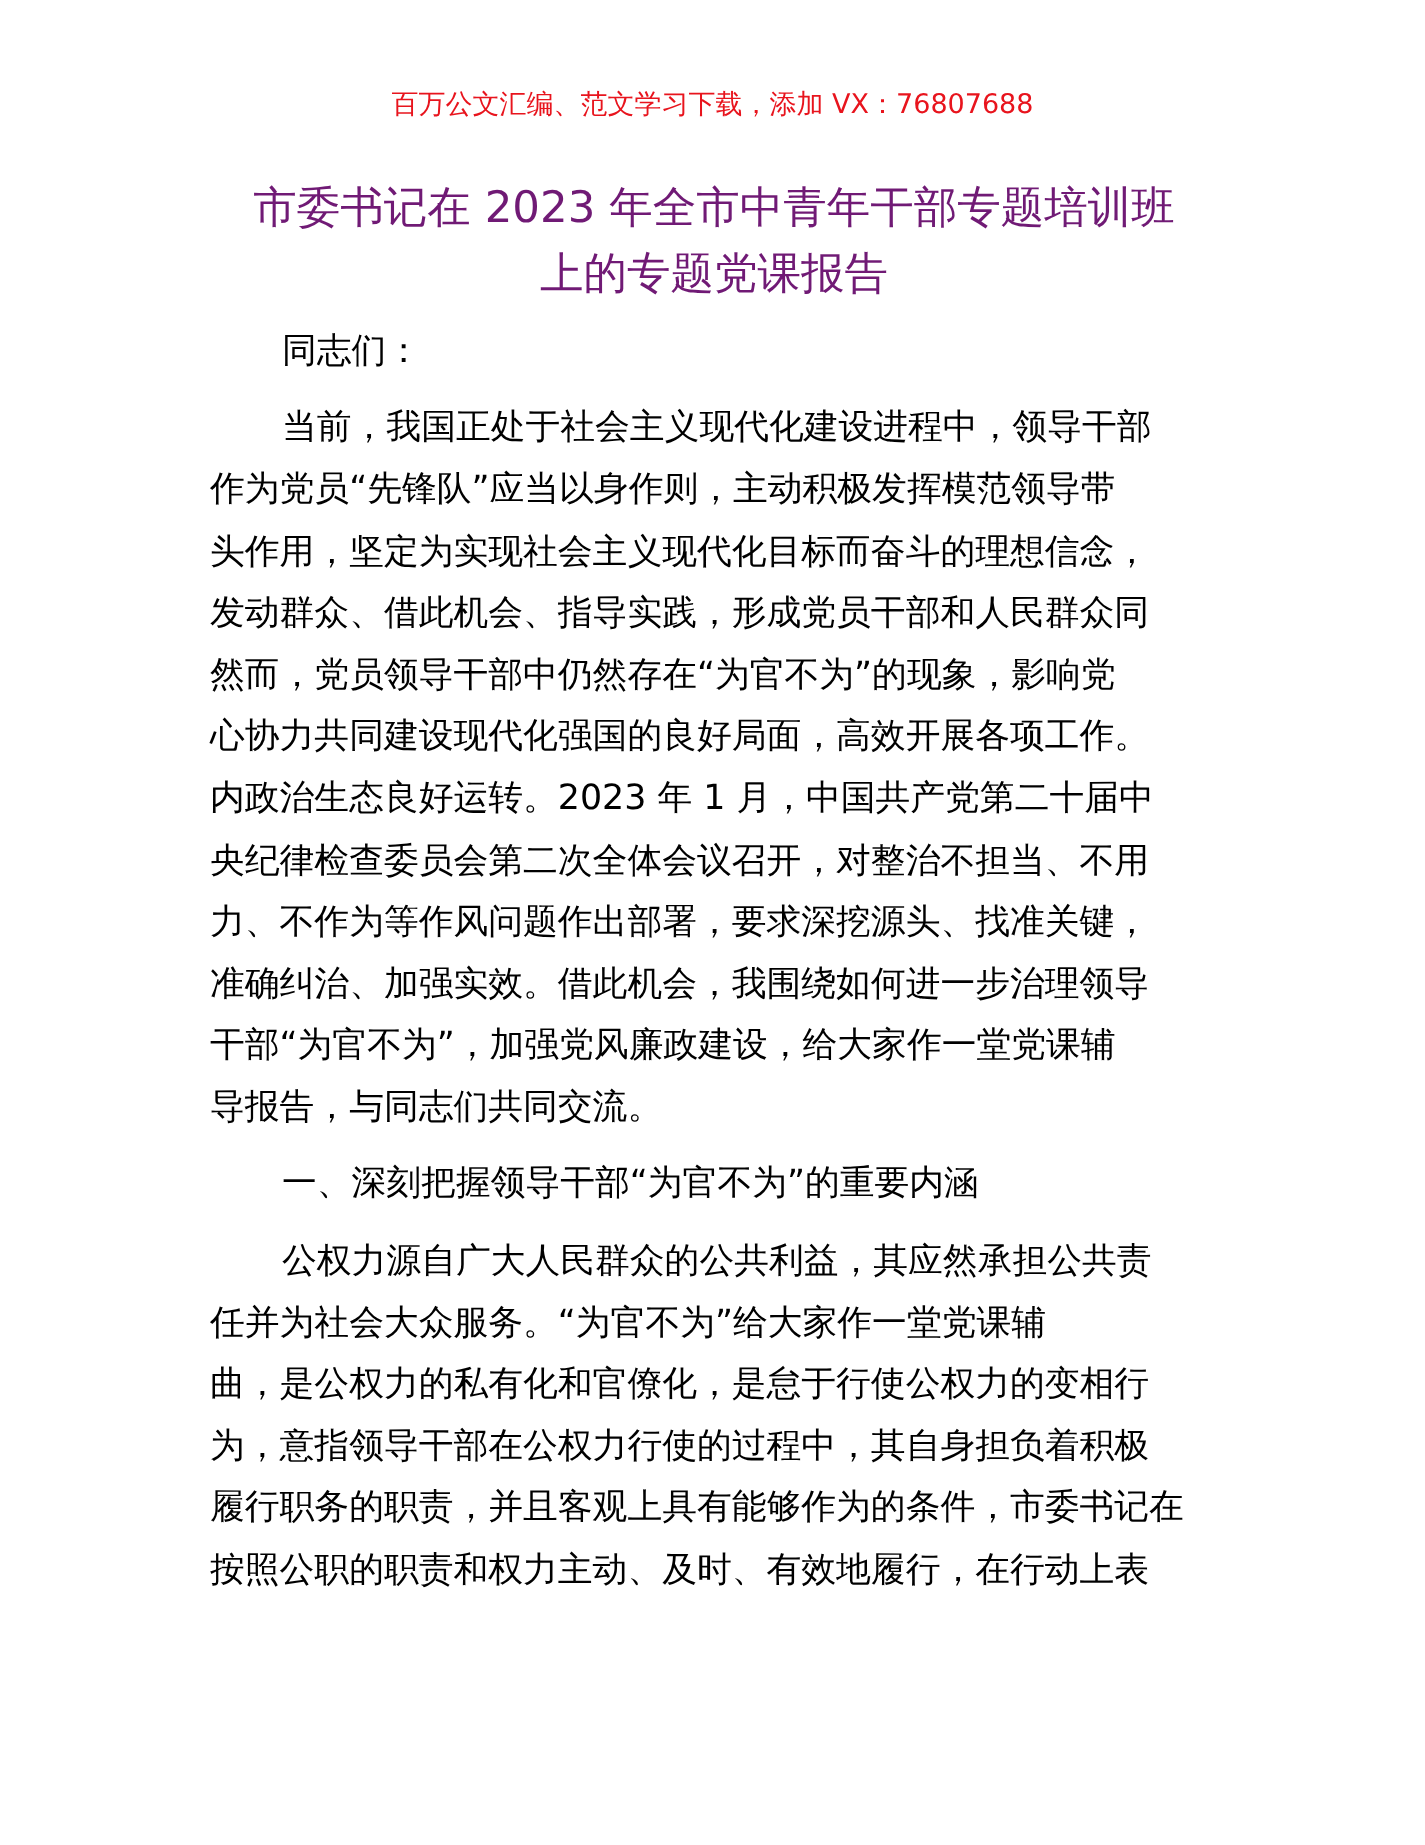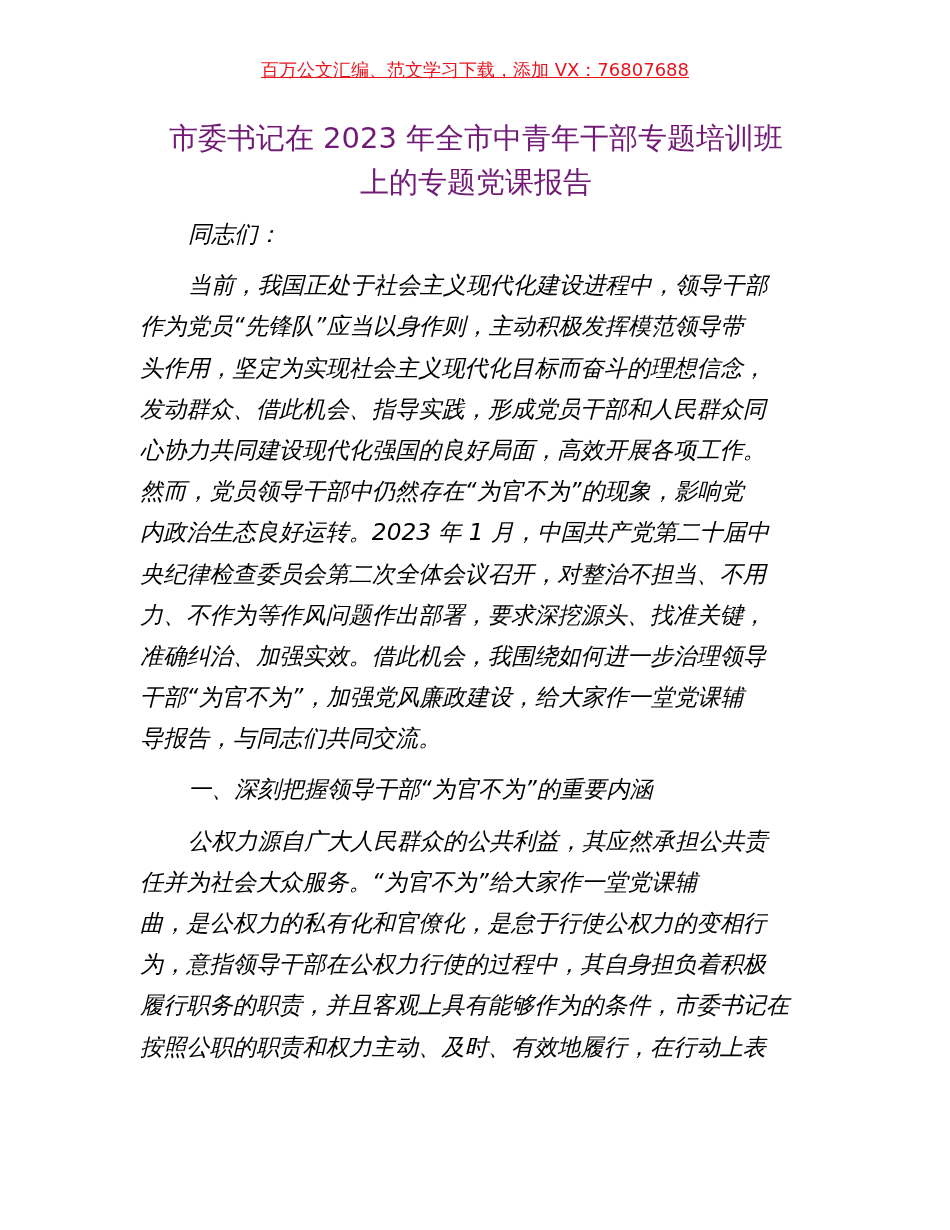--- a/index.html
+++ b/index.html
@@ -1,24 +1,24 @@
 <!DOCTYPE html>
 <html><head>
 <meta charset="utf-8">
 <style>
   html, body { margin: 0; padding: 0; background: #ffffff; }
   body { width: 950px; height: 1230px; position: relative; overflow: hidden;
          font-family: "DejaVu Sans", "Liberation Sans", sans-serif; color: #000; }
   .header-banner { position: absolute; top: 56px; left: 0; width: 950px; text-align: center;
-         font-size: 18px; line-height: 28px; color: #e8141d; text-decoration: underline; }
+         font-size: 18px; line-height: 28px; color: #e8141d; }
   .doc-title { position: absolute; top: 116px; left: 140px; width: 672px; text-align: center;
          font-size: 29px; line-height: 44px; color: #701a75; }
   .doc-body { position: absolute; top: 213px; left: 140px; width: 674px; font-size: 23.2px;
          line-height: 41.2px; color: #000; }
-  .line { display: block; white-space: nowrap; height: 41.2px; font-style: italic; }
+  .line { display: block; white-space: nowrap; height: 41.2px; }
   .indent { padding-left: 48px; }
   .gap { height: 10px; display:block; }
 </style>
 </head>
 <body>
 
 <div class="header-banner">百万公文汇编、范文学习下载，添加 VX：76807688</div>
 
 <div class="doc-title">
   <div>市委书记在 2023 年全市中青年干部专题培训班</div>
@@ -26,22 +26,22 @@
 </div>
 
 <div class="doc-body">
   <span class="line indent">同志们：</span>
   <span class="gap"></span>
   <div>
     <span class="line indent">当前，我国正处于社会主义现代化建设进程中，领导干部</span>
     <span class="line">作为党员“先锋队”应当以身作则，主动积极发挥模范领导带</span>
     <span class="line">头作用，坚定为实现社会主义现代化目标而奋斗的理想信念，</span>
     <span class="line">发动群众、借此机会、指导实践，形成党员干部和人民群众同</span>
+    <span class="line">然而，党员领导干部中仍然存在“为官不为”的现象，影响党</span>
     <span class="line">心协力共同建设现代化强国的良好局面，高效开展各项工作。</span>
-    <span class="line">然而，党员领导干部中仍然存在“为官不为”的现象，影响党</span>
     <span class="line">内政治生态良好运转。2023 年 1 月，中国共产党第二十届中</span>
     <span class="line">央纪律检查委员会第二次全体会议召开，对整治不担当、不用</span>
     <span class="line">力、不作为等作风问题作出部署，要求深挖源头、找准关键，</span>
     <span class="line">准确纠治、加强实效。借此机会，我围绕如何进一步治理领导</span>
     <span class="line">干部“为官不为”，加强党风廉政建设，给大家作一堂党课辅</span>
     <span class="line">导报告，与同志们共同交流。</span>
   </div>
   <span class="gap"></span>
   <span class="line indent">一、深刻把握领导干部“为官不为”的重要内涵</span>
   <span class="gap"></span>

